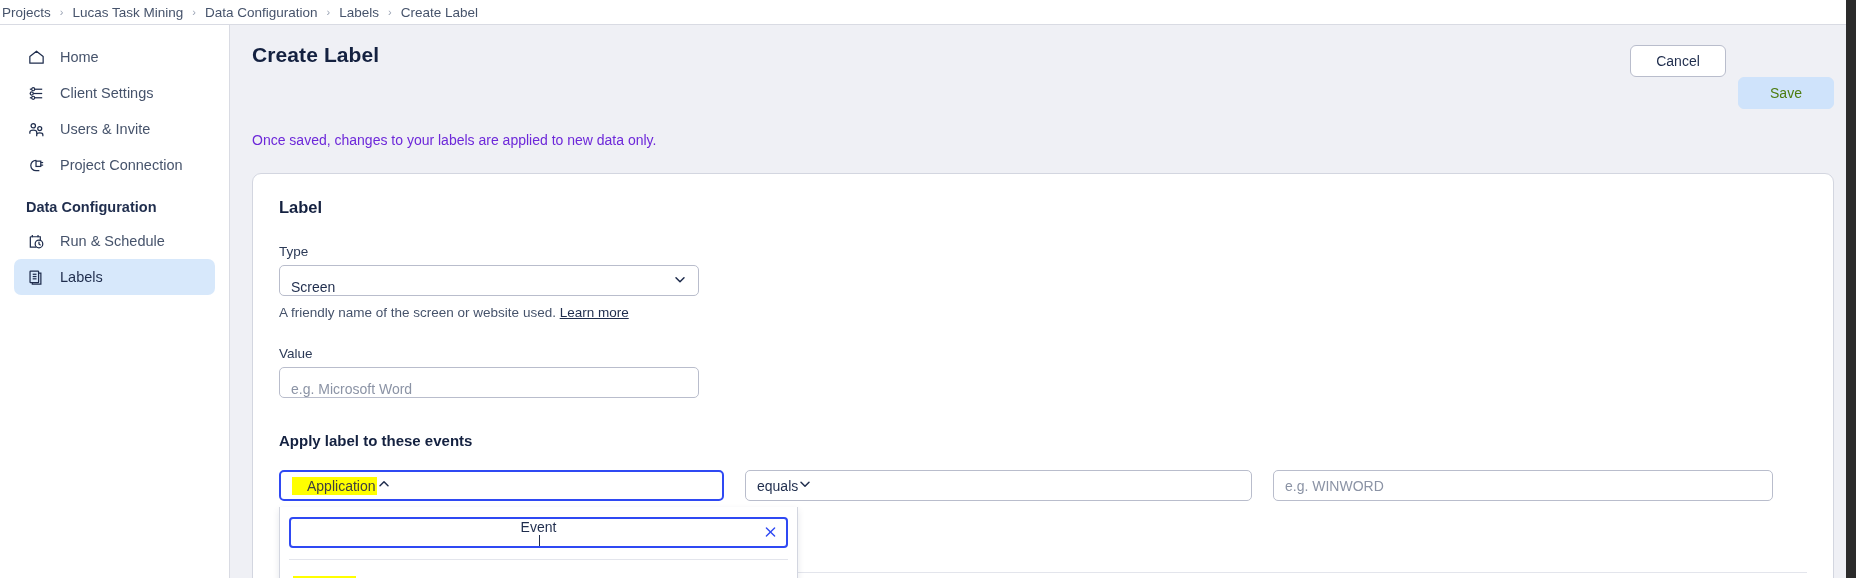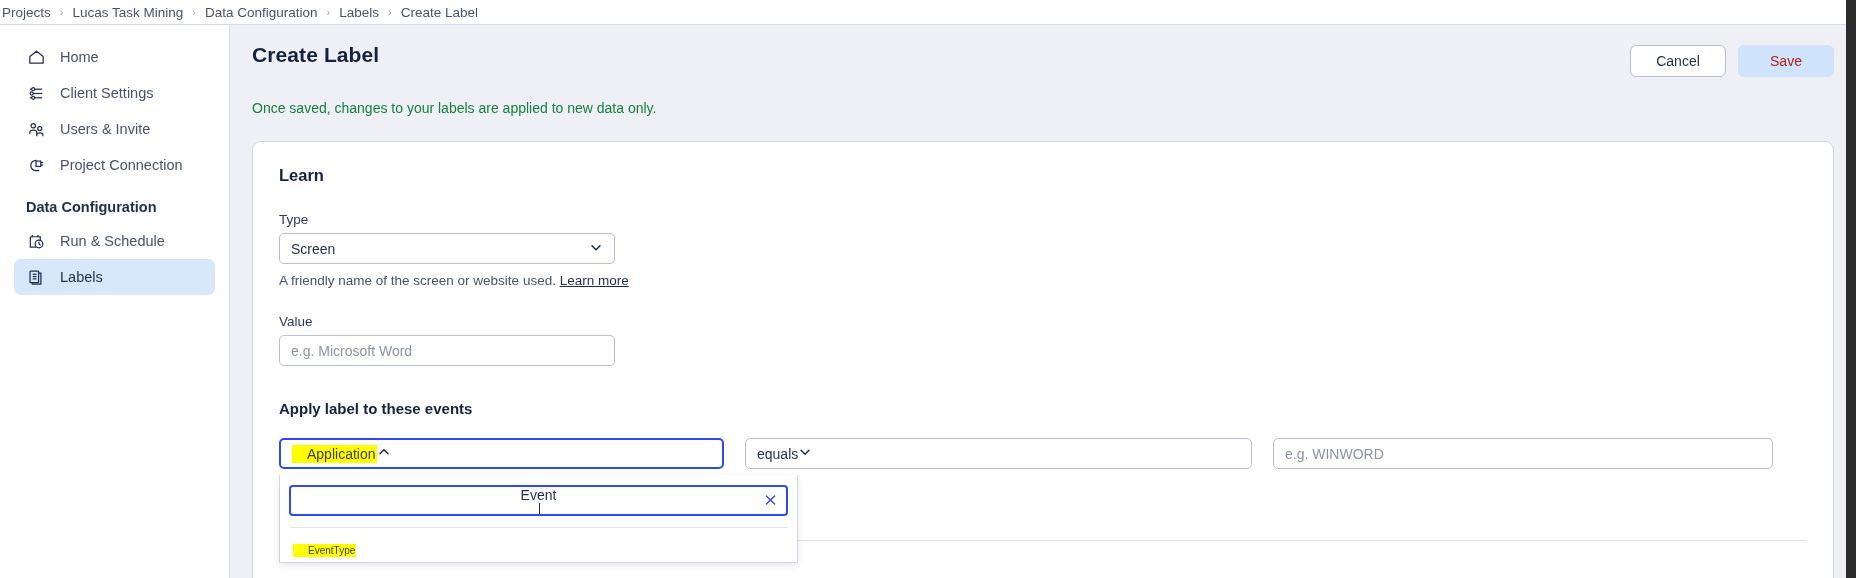--- a/index.html
+++ b/index.html
@@ -104,28 +104,29 @@
     padding: 0 18px;
   }
   .btn-cancel {
     background: #ffffff;
     border: 1px solid #b9bdcc;
     color: #1f2d4d;
   }
   .btn-save {
     background: #cfe3fb;
     border: 1px solid #cfe3fb;
-    color: #b91c1c;
+    color: #4d7c0f;
     cursor: default;
+    margin-top: 32px;
   }
 
   .page-sub {
     margin-top: 23px;
     font-size: 14px;
-    color: #15803d;
+    color: #6d28d9;
   }
 
   
   .card {
     margin-top: 25px;
     background: #ffffff;
     border: 1px solid #d3d6e0;
     border-radius: 9px;
     height: 100%;
     padding: 24px 26px 0 26px;
@@ -138,29 +139,29 @@
   }
   .field-label {
     font-size: 13.5px;
     color: #2c3a57;
     margin-bottom: 6px;
   }
   .fld-type { margin-top: 27px; }
   .fld-value { margin-top: 26px; }
 
   .select, .textinput {
-    width: 336px;
+    width: 420px;
     height: 31px;
     border: 1px solid #b9bdcc;
     border-radius: 5px;
     background: #ffffff;
     font-size: 14px;
     color: #1f2d4d;
     display: flex;
-    align-items: center;
+    align-items: flex-end;
     padding: 0 11px;
     position: relative;
     cursor: pointer;
   }
   .select .chev { position: absolute; right: 11px; top: 50%; transform: translateY(-50%); }
   .placeholder { color: #8b93a5; }
   .helper {
     margin-top: 9px;
     font-size: 13.5px;
     color: #46536b;
@@ -381,21 +382,21 @@
           <div class="page-title">Create Label</div>
           <div class="head-actions">
             <div class="btn btn-cancel">Cancel</div>
             <div class="btn btn-save">Save</div>
           </div>
         </div>
 
         <div class="page-sub">Once saved, changes to your labels are applied to new data only.</div>
 
         <div class="card">
-          <div class="card-title">Learn</div>
+          <div class="card-title">Label</div>
 
           <div class="fld-type">
             <div class="field-label">Type</div>
             <div class="select">
               <span>Screen</span>
               <span class="chev">
                 <svg width="14" height="14" viewBox="0 0 14 14" fill="none" stroke="#1f2d4d" stroke-width="1.5">
                     <path d="M3 5.2 L7 9.2 L11 5.2" stroke-linecap="round" stroke-linejoin="round"></path>
                   </svg>
               </span>

